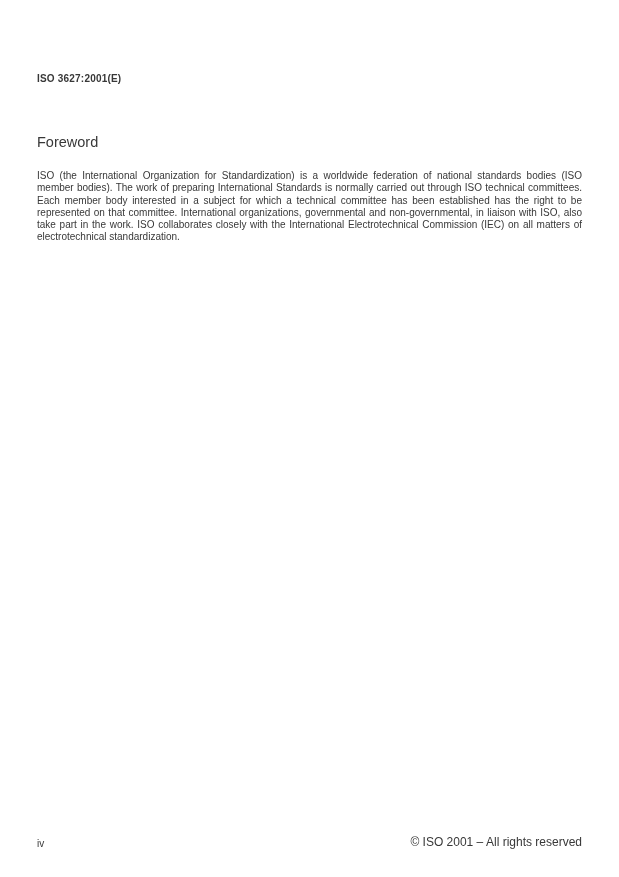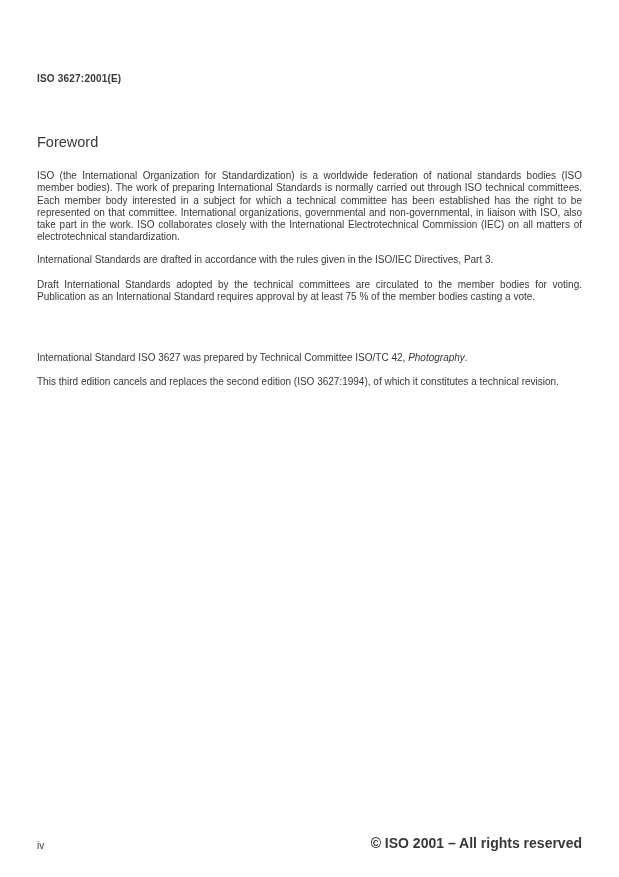--- a/index.html
+++ b/index.html
@@ -57,44 +57,39 @@
     right: 37px;
     top: 835px;
     display: flex;
     justify-content: space-between;
     align-items: flex-end;
   }
   .page-num {
     font-size: 10px;
   }
   .copyright {
-    font-size: 14px;
-    font-weight: bold;
+    font-size: 12px;
   }
 </style>
 </head>
 <body>
 
 <div class="page">
 
   <div class="doc-header">
     <span>ISO 3627:2001(E)</span>
   </div>
 
   <h1 class="foreword-title">Foreword</h1>
 
   <p class="para p1">ISO (the International Organization for Standardization) is a worldwide federation of national standards bodies (ISO member bodies). The work of preparing International Standards is normally carried out through ISO technical committees. Each member body interested in a subject for which a technical committee has been established has the right to be represented on that committee. International organizations, governmental and non-governmental, in liaison with ISO, also take part in the work. ISO collaborates closely with the International Electrotechnical Commission (IEC) on all matters of electrotechnical standardization.</p>
 
-  <p class="para p2">International Standards are drafted in accordance with the rules given in the ISO/IEC Directives, Part 3.</p>
-
-  <p class="para p3">Draft International Standards adopted by the technical committees are circulated to the member bodies for voting. Publication as an International Standard requires approval by at least 75 % of the member bodies casting a vote.</p>
 
 
-  <p class="para p5"><span>International Standard ISO 3627 was prepared by Technical Committee ISO/TC 42, </span><em>Photography</em><span>.</span></p>
 
-  <p class="para p6">This third edition cancels and replaces the second edition (ISO 3627:1994), of which it constitutes a technical revision.</p>
+
 
   <div class="footer">
     <span class="page-num">iv</span>
     <span class="copyright">© ISO 2001 – All rights reserved</span>
   </div>
 
 </div>
 
 </body></html>

